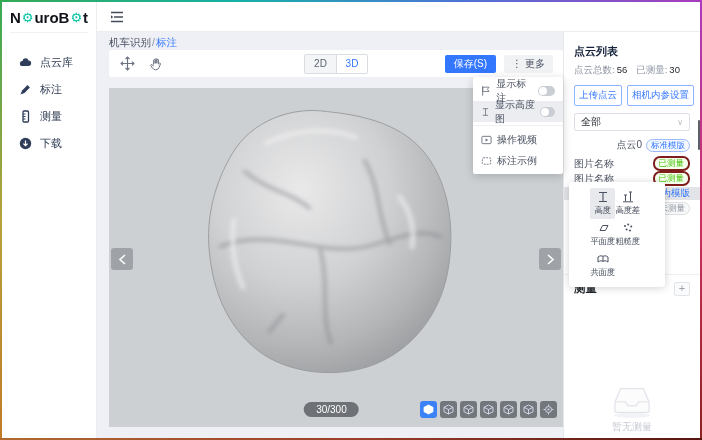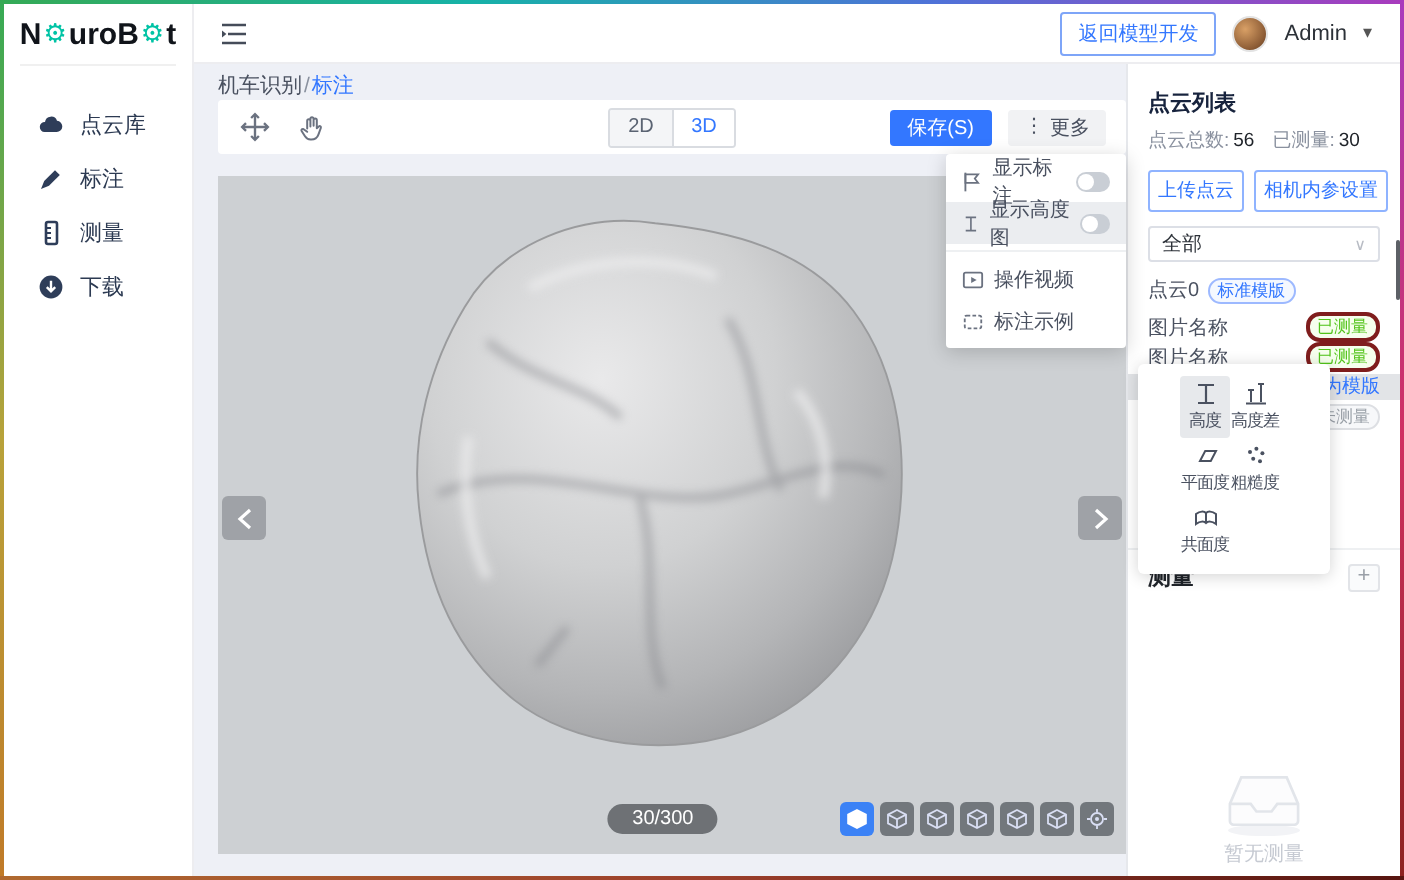--- a/index.html
+++ b/index.html
@@ -65,21 +65,21 @@
   
   .panel { width:137px; flex:0 0 137px; background:#fff; border-left:1px solid #e6e8ec; position:relative; }
   .panel-inner { padding:12px 10px 0; }
   .panel-title { font-size:11px; font-weight:bold; color:#17233d; margin-bottom:5px; }
   .stats { display:flex; gap:9px; font-size:9.5px; color:#8a919f; margin-bottom:8px; white-space:nowrap; }
   .stats b { color:#1f2329; font-weight:normal; margin-left:2px; }
   .pbtns { display:flex; gap:5px; margin-bottom:7px; }
   .pbtn { border:1px solid #8fb3ff; color:#3377ff; background:#fff; border-radius:2px; font-size:9.5px; padding:3px 4px; cursor:pointer; white-space:nowrap; font-family:inherit; }
   .pselect { height:18px; border:1px solid #dcdfe6; border-radius:2px; display:flex; align-items:center; padding:0 6px; font-size:10px; color:#2c3138; margin-bottom:7px; cursor:pointer; }
   .pselect .sel-caret { margin-left:auto; color:#b8bcc4; font-size:8px; }
-  .group-row { display:flex; align-items:center; gap:4px; font-size:10px; color:#4a5160; margin-bottom:5px; }
+  .group-row { display:flex; align-items:center; gap:4px; font-size:10px; color:#4a5160; margin-bottom:5px;justify-content:flex-end; }
   .tag { font-size:8.5px; border-radius:7px; padding:0 4px; line-height:11px; white-space:nowrap; }
   .tag-blue { color:#3377ff; border:1px solid #9db9ff; background:#f4f8ff; }
   .tag-green { color:#52c41a; border:2px solid #7f1d1d; background:#f6ffed; }
   .tag-gray { color:#9aa0a8; border:1px solid #dddfe3; background:#f7f8fa; }
   .prow { height:13px; margin:0 -10px 2px; padding:0 10px; display:flex; align-items:center; font-size:10px; color:#4a5160; cursor:pointer; }
   .prow.selected { background:#e2e4e7; }
   .prow .spacer { flex:1; }
   .prow .close { color:#9aa0a8; font-size:10px; margin-right:4px; cursor:pointer; }
   .prow .settpl { color:#3377ff; font-size:9.5px; cursor:pointer; white-space:nowrap; }
   .scroll-thumb { position:absolute; right:0; top:88px; width:2px; height:30px; background:#5c6066; border-radius:1px; }
@@ -148,26 +148,20 @@
 
     <div class="body-col">
 
       <header class="topbar">
         <span class="tool-icon" style="margin-right:0">
           <svg width="14" height="12" viewBox="0 0 14 12">
               <path d="M1 1.5h12M4 6h9M1 10.5h12" stroke="#454c59" stroke-width="1.3"></path>
               <path d="M1 4.2L3.2 6 1 7.8z" fill="#454c59"></path>
             </svg>
         </span>
-        <div class="topbar-right">
-          <button class="back-btn">返回模型开发</button>
-          <span class="avatar"></span>
-          <span class="admin">Admin</span>
-          <span class="caret">▾</span>
-        </div>
       </header>
 
       <div class="content-row">
 
         <main class="main">
           <div class="breadcrumb">
             <span>机车识别</span><span class="sep">/</span><span class="cur">标注</span>
           </div>
 
           <div class="toolbar">

